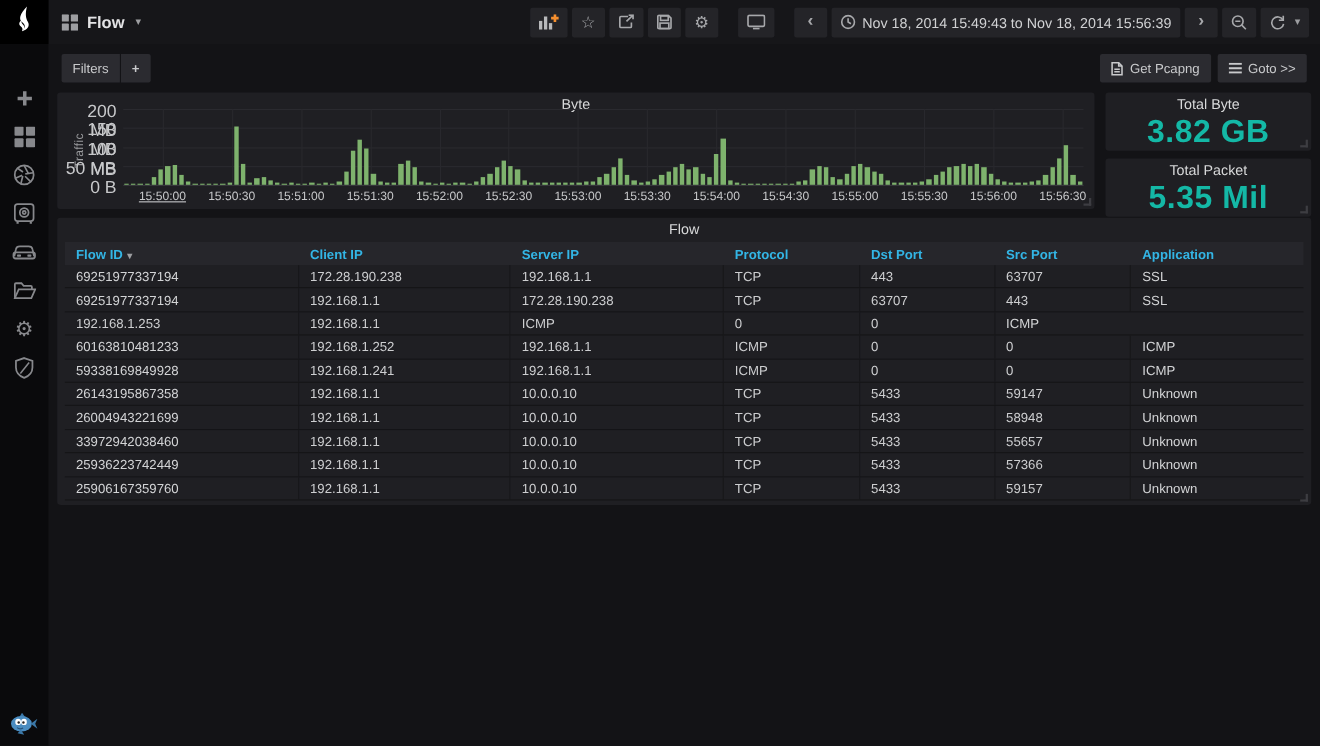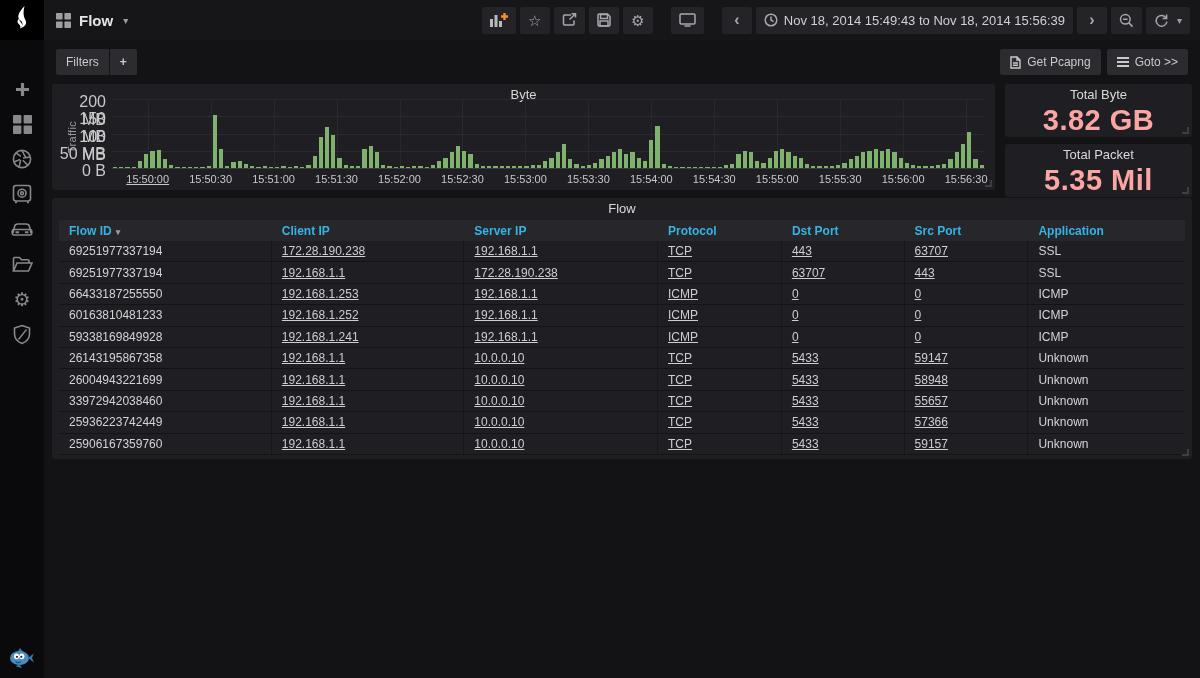--- a/index.html
+++ b/index.html
@@ -46,21 +46,21 @@
   .sub-btn svg { stroke:#c9cacc; fill:none; stroke-width:1.4; }
 
   
   .dash { position:absolute; left:44px; top:84px; width:1156px; bottom:0; padding:0 8px; }
   .row1 { display:flex; gap:10px; height:106px; }
   .panel { background:#1f1f23; border-radius:3px; position:relative; }
   .chart-panel { flex:1; }
   .stats-col { width:187px; display:flex; flex-direction:column; gap:7px; }
   .stat-panel { flex:1; display:flex; flex-direction:column; align-items:center; justify-content:flex-start; }
   .panel-title { height:21px; line-height:21px; text-align:center; font-size:13px; font-weight:500; color:#d8d9da; width:100%; }
-  .stat-value { font-size:29px; font-weight:700; color:#fca5a5; margin-top:-1px; letter-spacing:.5px; }
+  .stat-value { font-size:29px; font-weight:700; color:#14b8a6; margin-top:-1px; letter-spacing:.5px; }
   .rsz { position:absolute; right:3px; bottom:3px; width:7px; height:7px; border-right:2px solid #45454a; border-bottom:2px solid #45454a; opacity:.8; }
 
   
   .plot { position:absolute; left:60px; right:10px; top:15px; bottom:22px; }
   .hgrid { position:absolute; left:0; right:0; height:1px; background:#2a2a2f; }
   .vgrid { position:absolute; top:0; bottom:0; width:1px; background:#28282d; }
   .baseline { background:#3a3a40; }
   .ylabel { position:absolute; width:50px; text-align:right; font-size:16px; color:#c7c8ca; transform:translateY(-6px); left:-56px; }
   .xlabel { position:absolute; top:100%; margin-top:5px; font-size:11px; color:#c7c8ca; transform:translateX(-50%); white-space:nowrap; }
   .bars { position:absolute; left:0; right:0; top:0; bottom:0; display:flex; align-items:flex-end; gap:2px; padding:0 1px; }
@@ -71,21 +71,21 @@
   .row2 { margin-top:8px; }
   .table-panel { height:261px; }
   .tbl { margin:1px 7px 0 7px; }
   .tr { display:grid; grid-template-columns:18.9% 17.1% 17.2% 11% 10.9% 11% 1fr; align-items:center; }
   .thead { background:#26262b; height:21px; }
   .th { font-size:12px; font-weight:700; color:#33b5e5; padding-left:10px; cursor:pointer; white-space:nowrap; }
   .sort-caret { color:#9d9ea1; font-size:9px; margin-left:4px; }
   .tr.body { height:21.4px; border-bottom:1px solid #141417; }
   .td { font-size:12px; color:#d3d4d6; padding-left:10px; height:100%; display:flex; align-items:center; border-right:1px solid #17171a; overflow:hidden; white-space:nowrap; }
   .td:last-child { border-right:none; }
-  .td a { color:#cdced0; text-decoration:underline; cursor:pointer; }
+  .td a { color:#cdced0; cursor:pointer; }
 </style>
 </head>
 <body>
 
 <div class="sidebar">
   <div class="logo">
     <svg width="22" height="30" viewBox="0 0 22 30">
       <path d="M13.5 1 C7 8 5.5 12.5 9.5 15.5 C12.5 17.7 12 20.5 9 23.5 C14 22 16.5 18.5 14.3 14.8 C12.2 11.3 12 7 13.5 1 Z" fill="#fff"></path>
       <path d="M8.5 13.5 C6.2 15 5.8 17.5 8 19.2 C9.5 20.3 9.8 21.8 9 23.5 C11.5 21.8 11.8 19 9.8 17.2 C8.6 16.1 8.3 15 8.5 13.5 Z" fill="#fff"></path>
     </svg>
@@ -510,21 +510,20 @@
             </div>
             <div class="td">
               <a>63707</a>
             </div>
             <div class="td">
               <a>443</a>
             </div>
             <div class="td">SSL</div>
           </div>
           <div class="tr body">
-            <div class="td">66433187255550</div>
             <div class="td">
               <a>192.168.1.253</a>
             </div>
             <div class="td">
               <a>192.168.1.1</a>
             </div>
             <div class="td">
               <a>ICMP</a>
             </div>
             <div class="td">

